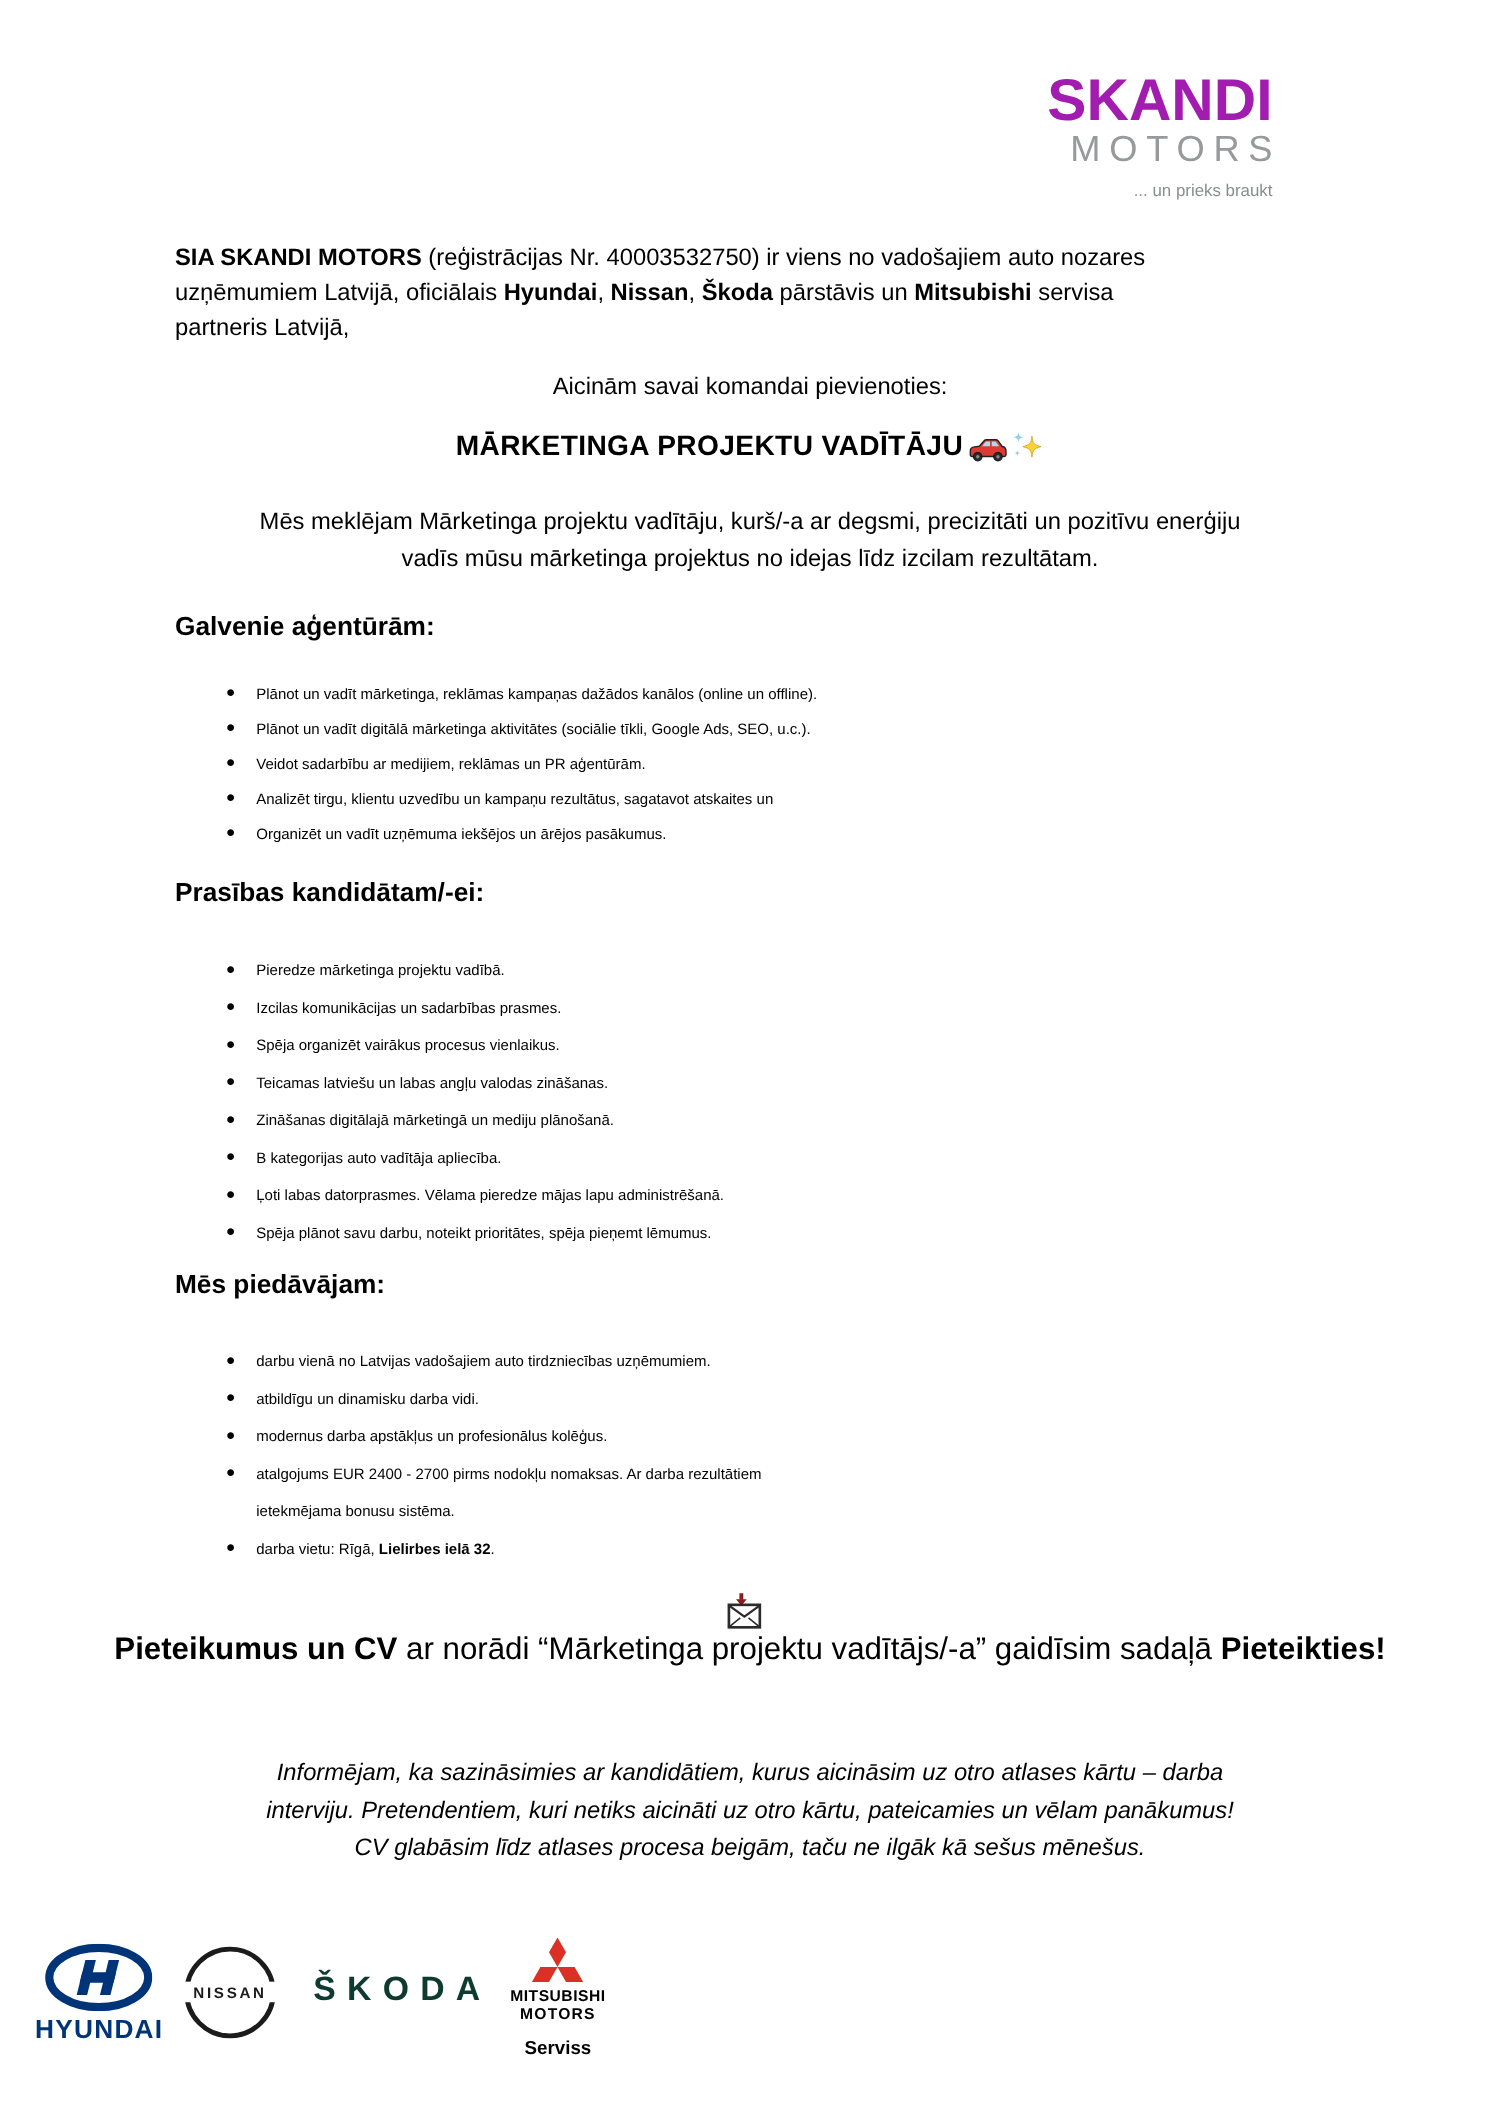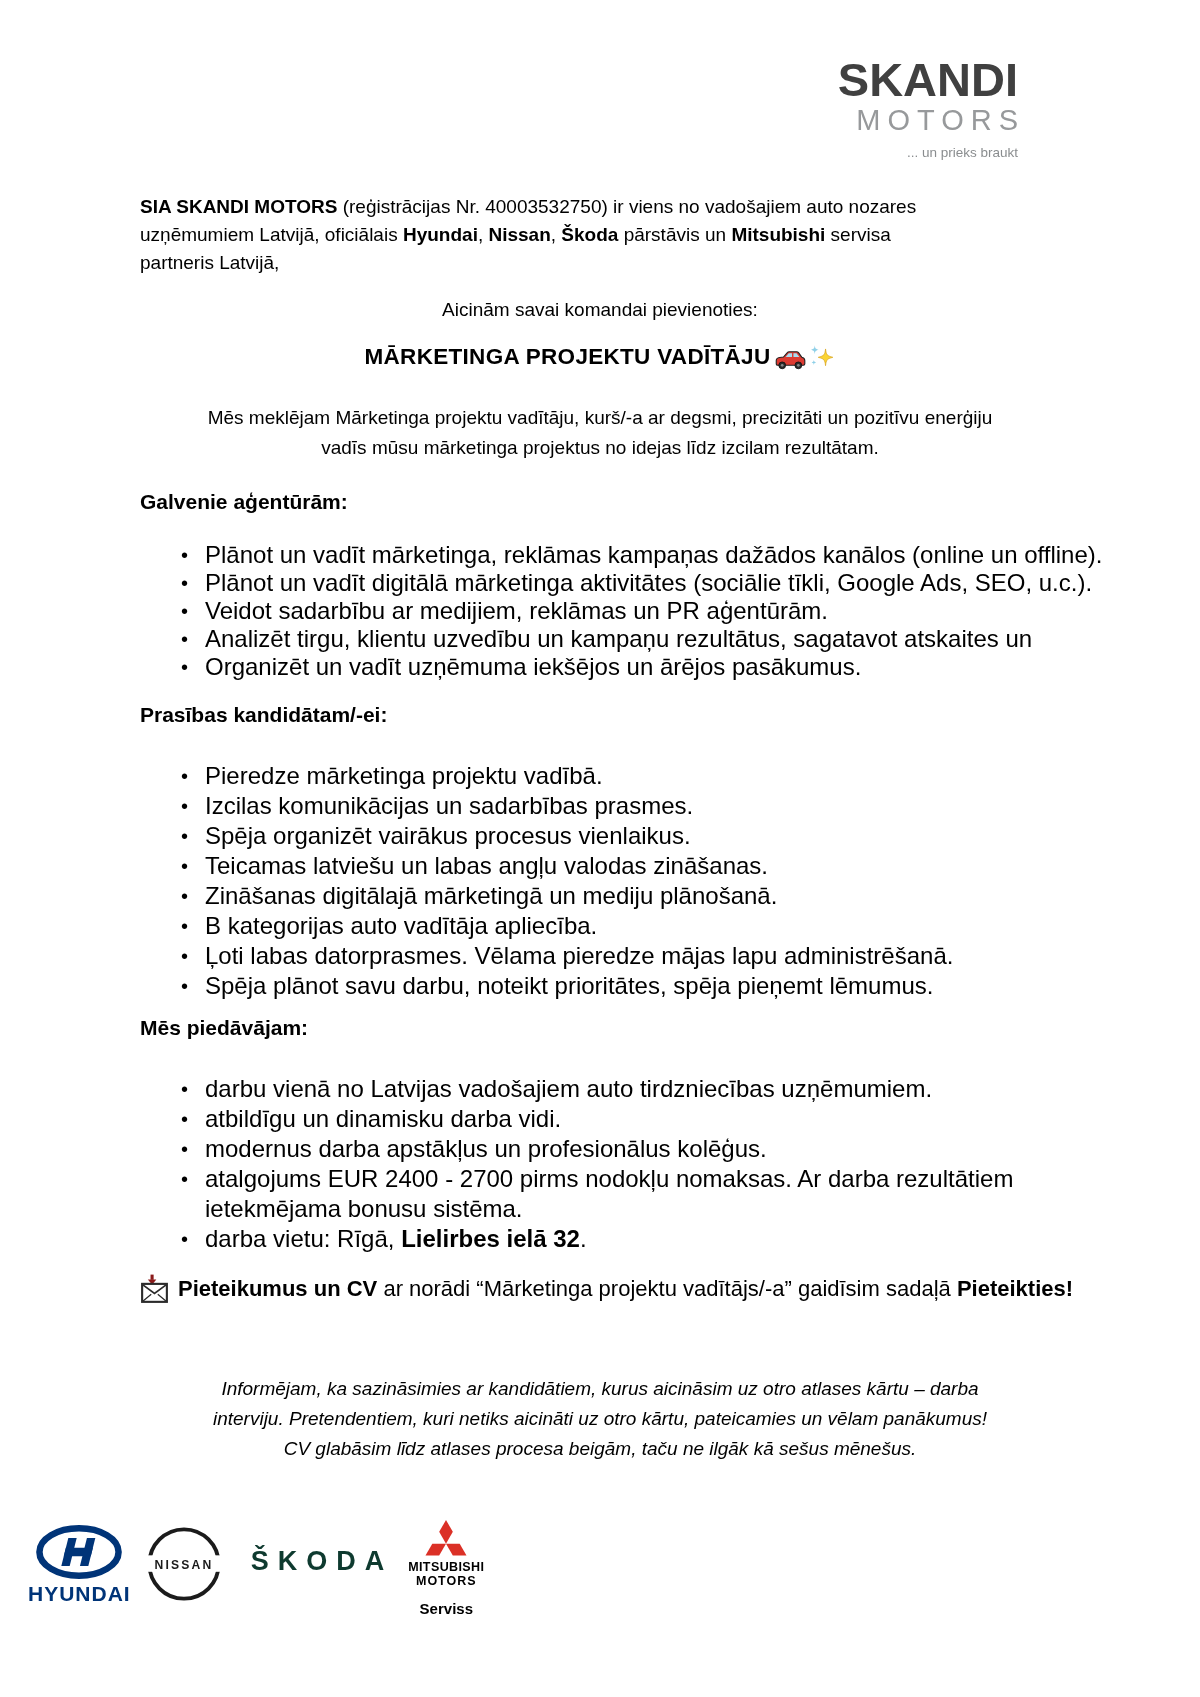--- a/index.html
+++ b/index.html
@@ -1,51 +1,51 @@
 <!DOCTYPE html>
 <html><head>
 <meta charset="utf-8">
 <style>
   html,body{margin:0;padding:0;background:#ffffff;}
   body{font-family:"Liberation Sans", sans-serif;color:#000;}
   .page{position:relative;width:1200px;height:1697px;background:#fff;overflow:hidden;}
 
   
   .logo-block{padding-top:55px;padding-right:182px;text-align:right;}
-  .skandi{font-size:47px;font-weight:bold;color:#404040;line-height:50px;letter-spacing:0px;}
+  .skandi{font-size:47px;font-weight:bold;color:#a21caf;line-height:50px;letter-spacing:0px;}
   .motors{font-size:29px;color:#97999B;letter-spacing:7px;margin-right:-7px;line-height:31px;}
   .tagline{font-size:13.5px;color:#8A8D8F;margin-top:9px;}
 
   .content{width:920px;margin:0 auto;}
   .b{font-weight:bold;}
   .ln{display:block;}
 
   .intro{margin-top:33px;text-align:left;font-size:19px;line-height:28px;}
   .invite{margin-top:19px;text-align:center;font-size:19px;line-height:27px;}
   .job-title{margin-top:14px;display:flex;justify-content:center;align-items:flex-end;
              font-size:22.5px;font-weight:bold;line-height:30px;letter-spacing:0.3px;}
   .job-title svg{margin-left:2px;}
   .lead{margin-top:31px;text-align:center;font-size:19px;line-height:30px;}
 
   .sec-h{font-size:21px;font-weight:bold;line-height:24px;}
   .h-duties{margin-top:27px;}
   .h-req{margin-top:22px;}
   .h-offer{margin-top:15px;}
 
   ul.blist{list-style:none;margin:0;padding:0;}
-  ul.blist li{position:relative;padding-left:65px;font-size:24px;white-space:nowrap;}
+  ul.blist li{position:relative;padding-left:65px;font-size:12px;white-space:nowrap;}
   ul.blist li::before{content:"\2022";position:absolute;left:41px;top:0;font-size:20px;}
   ul.duties{margin-top:27px;}
   ul.duties li{line-height:28px;}
   ul.req{margin-top:34px;}
   ul.req li{line-height:30px;}
   ul.offer{margin-top:34px;}
   ul.offer li{line-height:30px;}
 
-  .apply{margin-top:20px;display:flex;align-items:center;font-size:22px;line-height:30px;white-space:nowrap;}
+  .apply{margin-top:20px;display:flex;align-items:center;font-size:25px;line-height:30px;white-space:nowrap;flex-direction:column;}
   .apply svg{margin-right:9px;flex:none;}
 
   .footer-note{margin-top:70px;text-align:center;font-style:italic;font-size:19px;line-height:30px;}
 
   
   .brands{margin-top:56px;padding-left:28px;display:flex;align-items:flex-end;}
   .brand{display:flex;flex-direction:column;align-items:center;}
   .brand-hyundai{margin-right:14px;margin-bottom:14px;}
   .hyundai-word{color:#003478;font-weight:bold;font-size:21px;letter-spacing:1px;margin-top:4px;line-height:22px;}
   .brand-nissan{margin-right:18px;margin-bottom:16px;}

